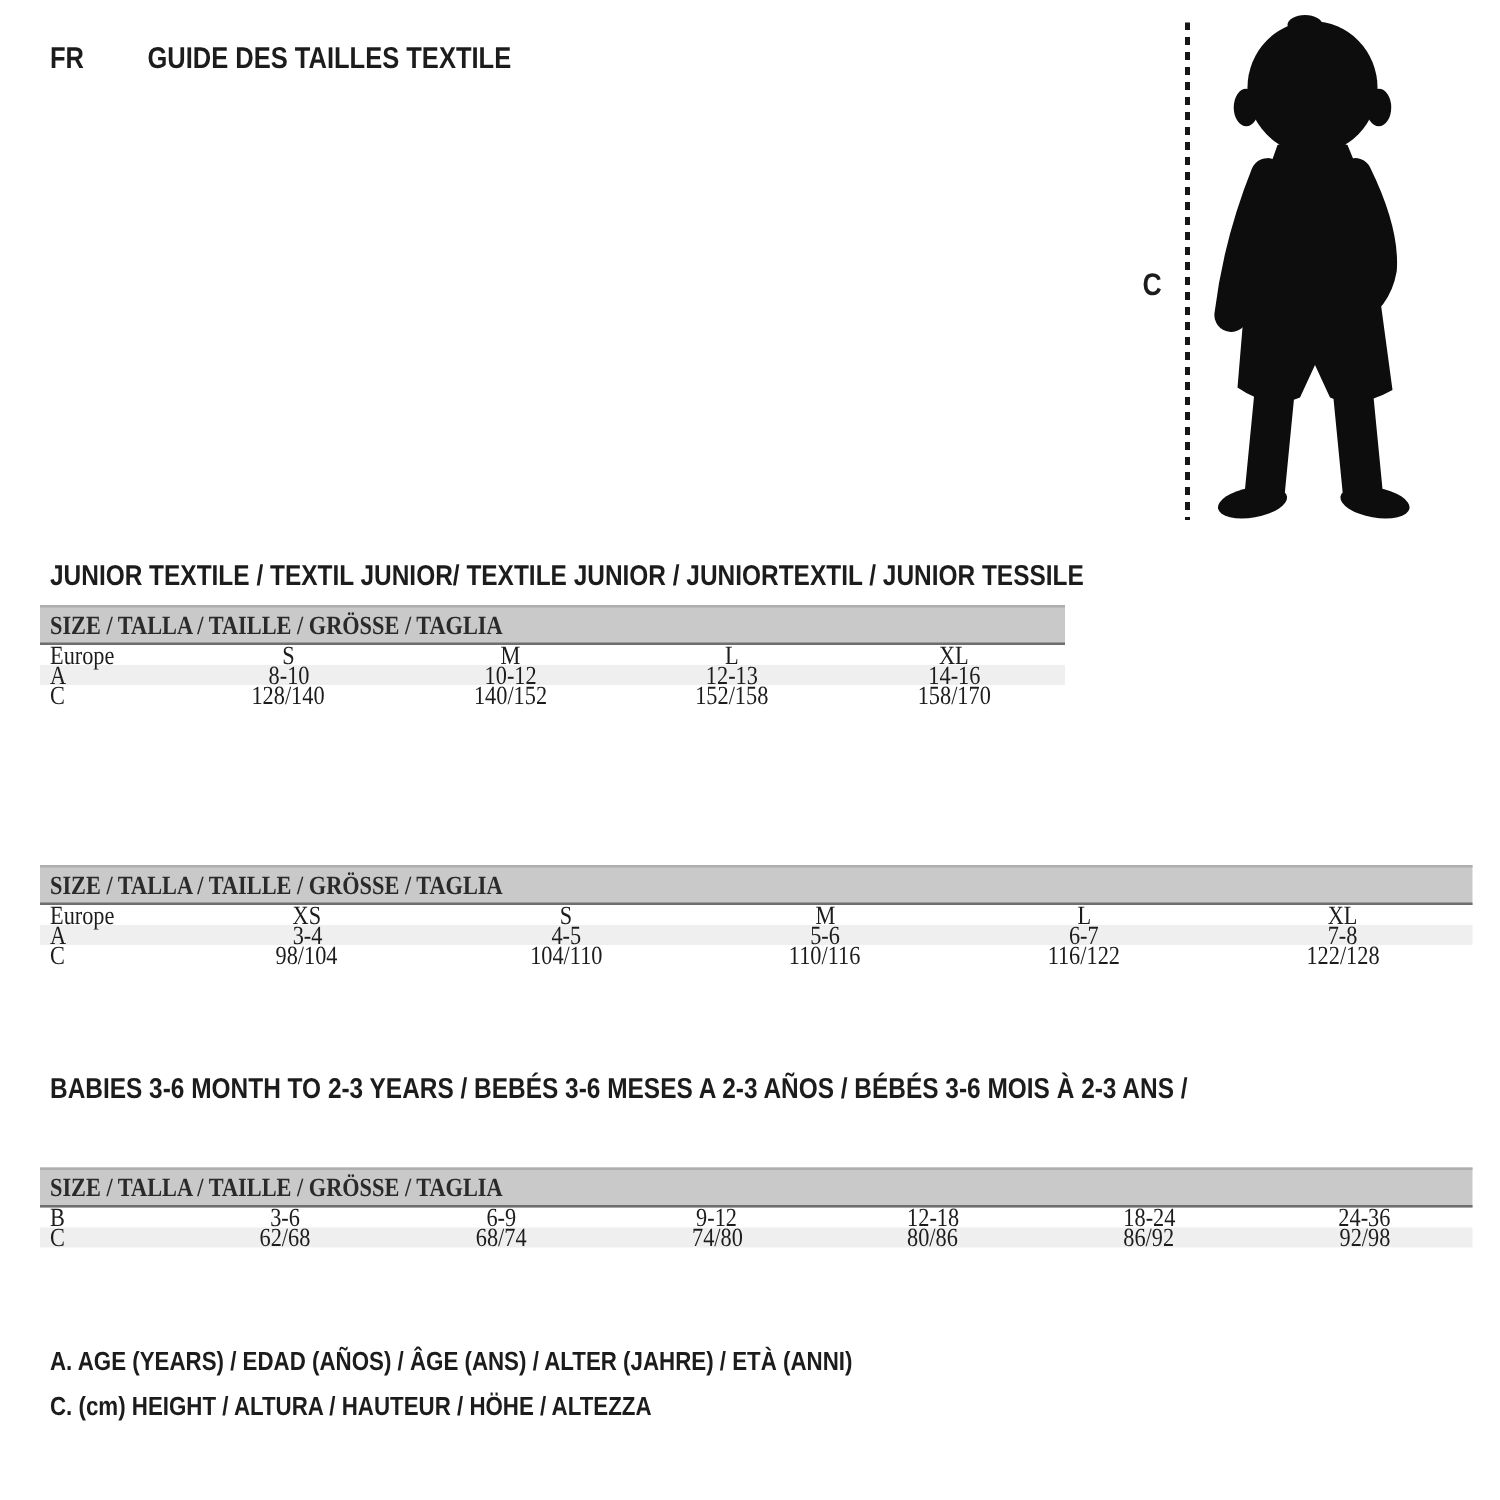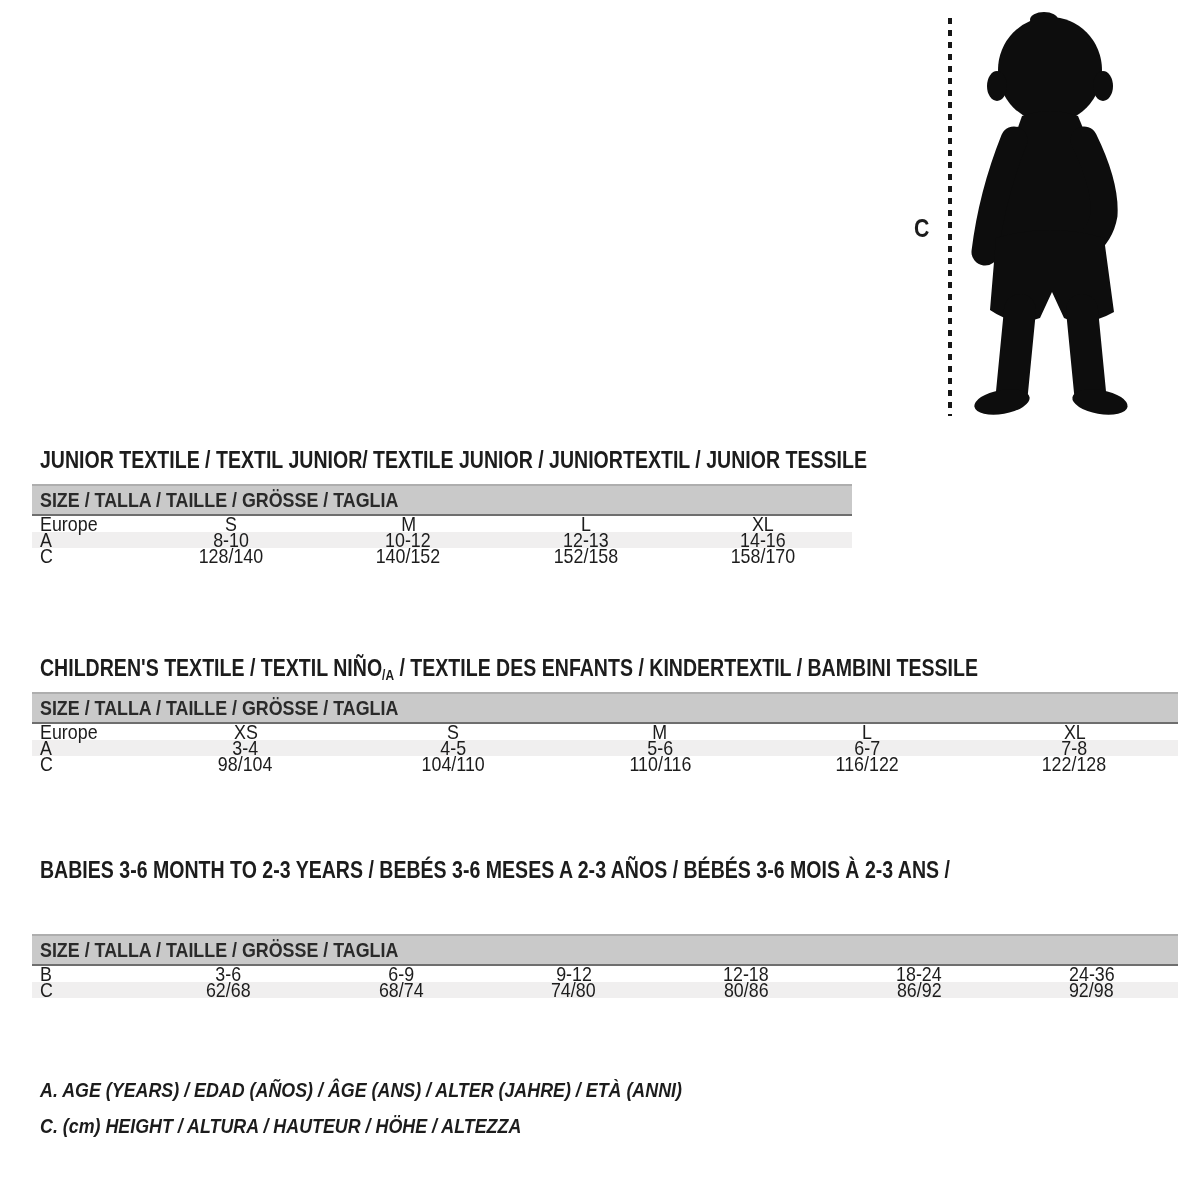--- a/index.html
+++ b/index.html
@@ -22,43 +22,47 @@
     background:repeating-linear-gradient(to bottom,#161616 0 6px,transparent 6px 12px);
   }
   .measure-label { position:absolute; left:914px; top:214px; font-size:25px; font-weight:bold; }
   .toddler { position:absolute; left:962px; top:10px; }
 
   
   .sec-title { position:absolute; left:40px; font-size:23px; font-weight:bold; white-space:nowrap;margin-top:13px; }
   .sub-a { font-size:14px; vertical-align:-4px; letter-spacing:0; }
 
   
-  .sg-table { position:absolute; left:32px; }
+  .sg-table { position:absolute; left:32px;font-family:Liberation Serif, serif; }
   .sg-head {
     height:28px; background:#c9c9c9; border-top:2px solid #aeaeae; border-bottom:2px solid #6e6e6e;
     display:flex; align-items:center; padding-left:8px;
     font-size:21px; font-weight:bold; color:#2a2a2a;
   }
   .sg-row { height:16px; display:flex; align-items:center; font-size:21px; }
   .sg-row.alt { background:#f0efef; }
   .sg-row .lbl { width:110px; padding-left:8px; box-sizing:border-box; text-align:left; }
   .sg-row .cell { flex:1; text-align:center; }
   .w-junior { width:820px; }
   .w-full   { width:1146px; }
 
   
   .legend { position:absolute; left:40px; top:1072px; }
-  .legend-row { height:36px; display:flex; align-items:center; font-size:21px; font-weight:bold;font-style:italic; }
+  .legend-row { height:36px; display:flex; align-items:center; font-size:21px; font-weight:bold; }
 </style>
 </head>
 <body>
 
 <div class="page">
 
   <div class="lang-block">
+    <div class="lang-row">
+      <span class="lang-code"><span class="cond">FR</span></span>
+      <span class="cond">GUIDE DES TAILLES TEXTILE</span>
+    </div>
   </div>
 
   <div class="measure-line"></div>
   <div class="measure-label"><span class="cond">C</span></div>
   <svg class="toddler" width="184" height="410" viewBox="0 0 180 410" fill="#0d0d0d" xmlns="http://www.w3.org/2000/svg">
     <ellipse cx="80" cy="10" rx="14" ry="8"></ellipse>
     <ellipse cx="86" cy="60" rx="52" ry="53"></ellipse>
     <ellipse cx="33" cy="76" rx="10" ry="15"></ellipse>
     <ellipse cx="139" cy="76" rx="10" ry="15"></ellipse>
     <path d="M58,106 Q86,96 114,106 L128,140 Q138,185 136,240 L36,240 Q32,185 46,140 Z"></path>
@@ -94,23 +98,20 @@
     </div>
     <div class="sg-row">
       <span class="lbl"><span class="cond">C</span></span>
       <span class="cell"><span class="condc">128/140</span></span>
       <span class="cell"><span class="condc">140/152</span></span>
       <span class="cell"><span class="condc">152/158</span></span>
       <span class="cell"><span class="condc">158/170</span></span>
     </div>
   </div>
 
-  <div class="sec-title" style="top:642px">
-    <span class="cond"><span>CHILDREN'S TEXTILE / TEXTIL NIÑO</span><span class="sub-a">/A</span><span> / TEXTILE DES ENFANTS / KINDERTEXTIL / BAMBINI TESSILE</span></span>
-  </div>
   <div class="sg-table w-full" style="top:692px">
     <div class="sg-head">
       <span class="cond">SIZE / TALLA / TAILLE / GRÖSSE / TAGLIA</span>
     </div>
     <div class="sg-row">
       <span class="lbl"><span class="cond">Europe</span></span>
       <span class="cell"><span class="condc">XS</span></span>
       <span class="cell"><span class="condc">S</span></span>
       <span class="cell"><span class="condc">M</span></span>
       <span class="cell"><span class="condc">L</span></span>

